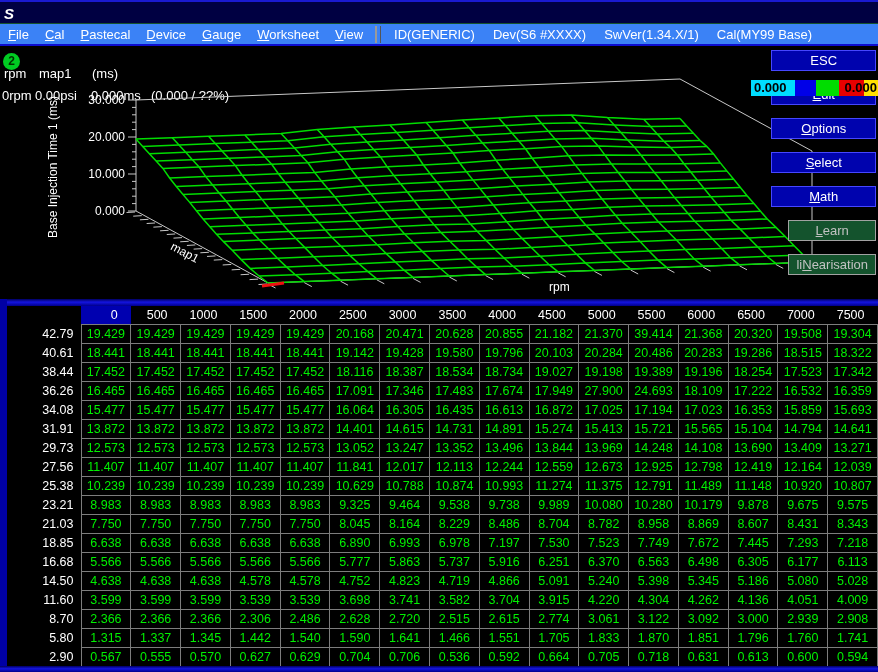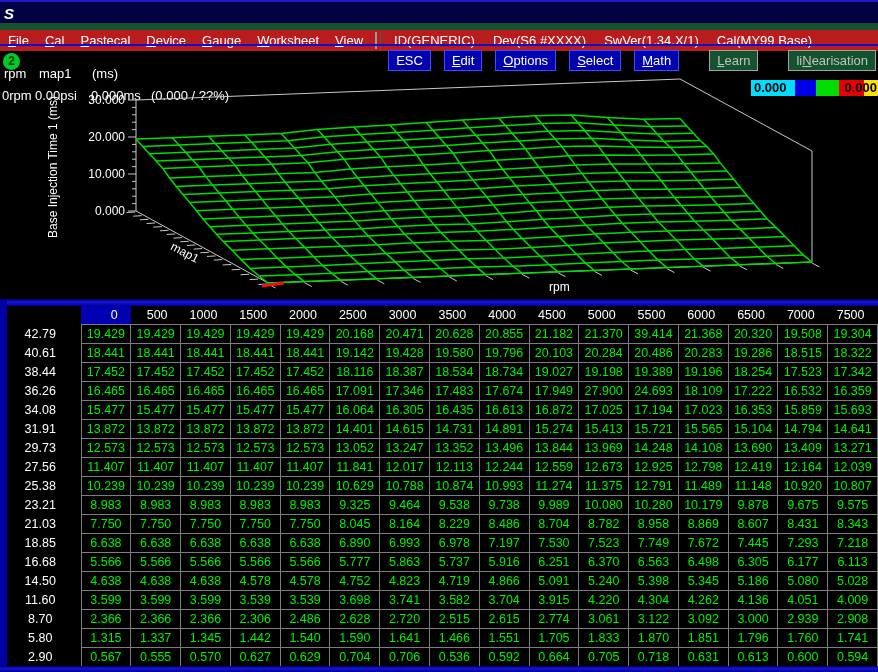--- a/index.html
+++ b/index.html
@@ -5,32 +5,32 @@
   html,body{margin:0;padding:0;background:#000;}
   body{width:878px;height:672px;position:relative;overflow:hidden;
        font-family:"Liberation Sans",sans-serif;-webkit-font-smoothing:none;}
   u{text-decoration:underline;}
   
   .titlebar{position:absolute;left:0;top:0;width:878px;height:23px;background:#000042;
             border-top:2px solid #1a1ad0;color:#fff;font-size:13px;display:flex;align-items:center;}
   .logo{display:inline-block;width:18px;margin-left:4px;font-weight:bold;font-style:italic;
         font-size:15px;color:#fff;}
   
-  .menubar{position:absolute;left:0;top:23px;width:878px;height:21px;background:#b91c1c;
-           border-top:7px solid #14532d;color:#fff;font-size:13px;display:flex;align-items:center;}
+  .menubar{position:absolute;left:0;top:23px;width:878px;height:21px;background:#3b82f6;
+           border-top:1px solid #14532d;color:#fff;font-size:13px;display:flex;align-items:center;}
   .menubar .mitem{padding:0 8px;cursor:default;}
   .menu-sep{width:3px;height:17px;border-left:2px solid #9a9a9a;border-right:1px solid #555;margin:0 4px;}
   .menubar .sfield{padding:0 9px;white-space:nowrap;}
   .menu-underline{position:absolute;left:0;top:44px;width:878px;height:2px;background:#0d0dd0;}
   
   .statusrow{position:absolute;left:3px;top:51px;height:20px;display:flex;align-items:center;z-index:6;}
   .badge{width:17px;height:17px;border-radius:50%;background:#00cc22;color:#003300;font-weight:bold;
          font-size:12px;display:flex;align-items:center;justify-content:center;margin-right:6px;}
   .maptitle{color:#00dd22;font-size:13.5px;white-space:nowrap;}
-  .btnrow{position:absolute;right:2px;top:50px;display:flex;gap:13px;z-index:7;}
+  .btnrow{position:absolute;right:2px;top:50px;display:flex;gap:13px;z-index:7;flex-direction:column;}
   .btn{background:#0003ae;border:1px solid #4646ff;color:#fff;font-size:13px;
        font-family:"Liberation Sans",sans-serif;padding:2px 7px;height:21px;box-sizing:border-box;cursor:pointer;}
   .btn.disabled{background:#14532d;border:1px solid #a2a2a2;color:#c2c2c2;margin-left:17px;}
   
   .readout{position:absolute;left:0;top:0;z-index:4;color:#fff;font-size:13px;}
   .readout span{position:absolute;white-space:nowrap;}
   
   .legend{position:absolute;left:751px;top:80px;width:127px;height:16px;display:flex;z-index:7;}
   .legend .seg{height:16px;}
   .legend .lmin,.legend .lmax{position:absolute;top:0;font-size:13px;font-weight:bold;color:#000;line-height:16px;}
@@ -43,21 +43,21 @@
         background:linear-gradient(180deg,#000060,#1414e0 45%,#00008a);}
   .sep-top{top:299px;}
   .sep-bottom{top:666px;height:6px;}
   .vstrip{position:absolute;left:0;top:299px;width:7px;height:373px;background:#0000a4;}
   
   table.map{position:absolute;left:7px;top:306px;width:871px;border-collapse:collapse;
             table-layout:fixed;font-size:12.5px;}
   table.map th,table.map td{font-weight:normal;padding:0;height:18px;line-height:18px;overflow:hidden;}
   table.map thead th{color:#fff;text-align:right;padding-right:13px;border:none;}
   table.map th.corner{width:61px;}
-  table.map th.rh{color:#fff;padding-right:7px;border:none;}
+  table.map th.rh{color:#fff;text-align:right;padding-right:7px;border:none;}
   table.map td{color:#00f000;text-align:center;border:1px solid #7d7d7d;background:#000;}
   table.map .hl{background:#0000b0;}
   table.map td.sel{background:#00007a;outline:2px solid #2e5cff;outline-offset:-2px;}
 </style>
 </head>
 <body>
 
 <div class="titlebar">
   <span class="logo">S</span>
 </div>

